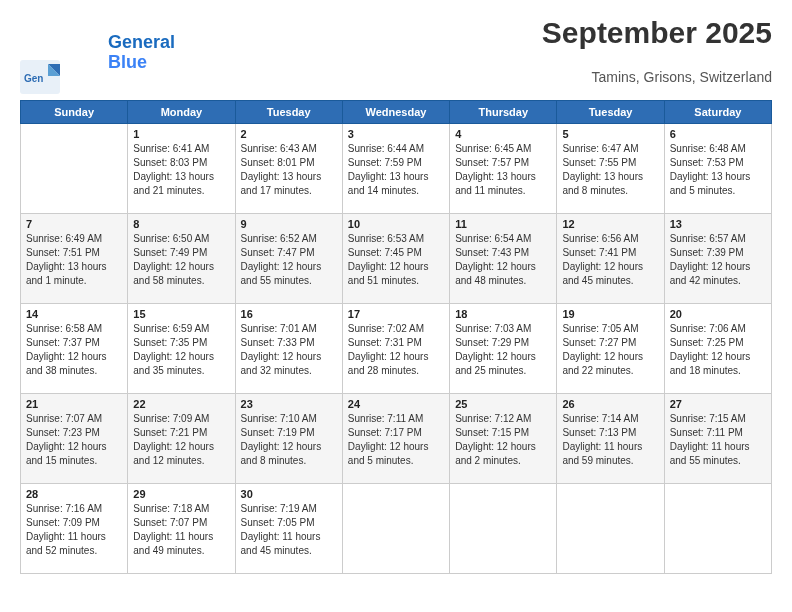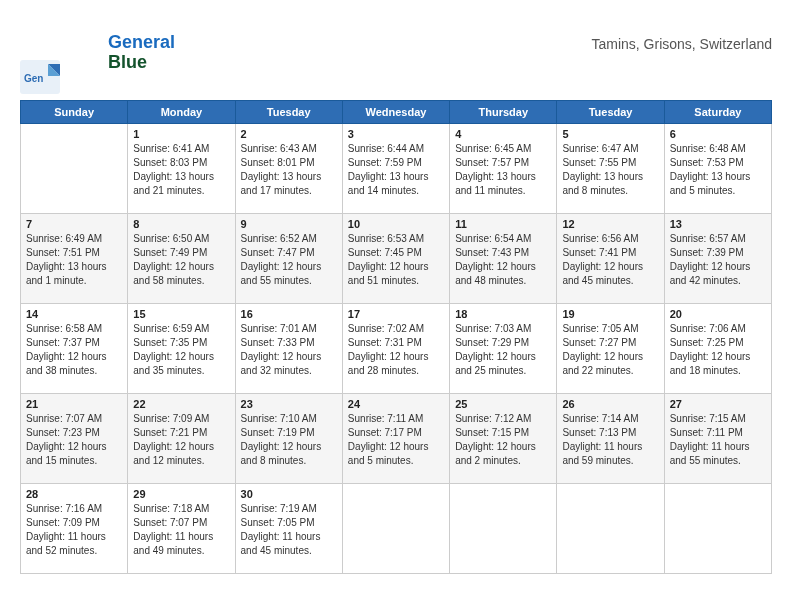--- a/index.html
+++ b/index.html
@@ -109,24 +109,25 @@
       <div class="logo-icon">
         <svg width="40" height="34" viewBox="0 0 40 34">
           <rect x="0" y="0" width="40" height="34" rx="3" fill="#e8f0f8"></rect>
           <polygon points="28,4 40,4 40,16" fill="#2e6db4"></polygon>
           <polygon points="28,4 40,16 28,16" fill="#5a9fd4"></polygon>
           <text x="4" y="22" font-size="10" fill="#2e6db4" font-weight="bold">Gen</text>
         </svg>
       </div>
       <div class="logo-text">
         <div><span>General</span></div>
-        <div><span style="color:#14532d;">Blue</span></div>
+        <div><span style="color:#3b82f6;">Blue</span></div>
       </div>
     </div>
     <div class="title-block">
+      <div class="month-title">September 2025</div>
       <div class="location">Tamins, Grisons, Switzerland</div>
     </div>
   </div>
 
   <table>
     <thead>
       <tr>
       <th>Sunday</th>
           <th>Monday</th>
           <th>Tuesday</th>

